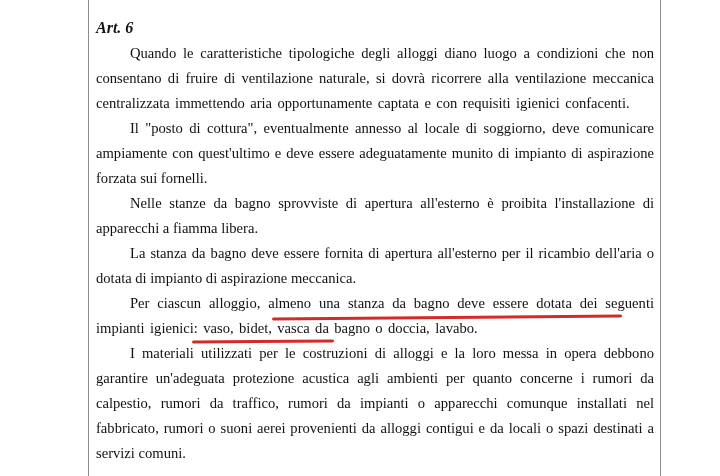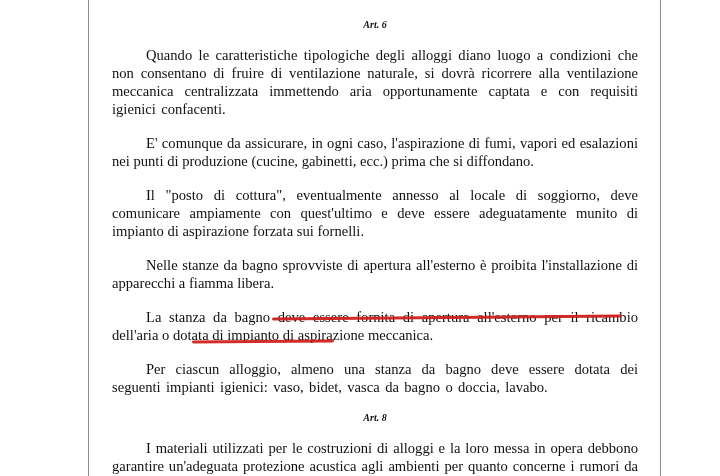--- a/index.html
+++ b/index.html
@@ -50,32 +50,32 @@
     white-space: nowrap;
   }
   .content {
     position: absolute;
     top: 10px;
     left: 96px;
     width: 558px;
     height: 462px;
   }
   .art-head {
-    text-align: center;
+    text-align: left;
     font-style: italic;
     font-weight: bold;
-    font-size: 10px;
+    font-size: 16px;
     margin: 9px 0 4px 0;
   }
   p.para {
-    margin: 16px;
+    margin: 0;
     text-align: justify;
     text-justify: inter-word;
     font-size: 14.6px;
-    line-height: 18px;
+    line-height: 25px;
     text-indent: 34px;
   }
   .spaced {
     
     word-spacing: 0.12em;
   }
   
   .redline {
     position: absolute;
     background: #d1201f;
@@ -104,28 +104,26 @@
 
   <div class="edge-left"></div>
   <div class="edge-right"></div>
 
   <div class="top-fragment"></div>
 
   <div class="content">
 
     <div class="art-head">Art. 6</div>
     <p class="para spaced">Quando le caratteristiche tipologiche degli alloggi diano luogo a condizioni che non consentano di fruire di ventilazione naturale, si dovrà  ricorrere alla ventilazione meccanica centralizzata immettendo aria opportunamente captata e con requisiti igienici confacenti.</p>
-    <p class="para">E' comunque da assicurare, in ogni caso, l'aspirazione di fumi, vapori ed esalazioni nei punti di produzione (cucine, gabinetti, ecc.) prima che si diffondano.</p>
     <p class="para">Il "posto di cottura", eventualmente annesso al locale di soggiorno, deve comunicare ampiamente con quest'ultimo e deve essere adeguatamente munito di impianto di aspirazione forzata sui fornelli.</p>
 
     <p class="para">Nelle stanze da bagno sprovviste di apertura all'esterno è proibita l'installazione di apparecchi a fiamma libera.</p>
     <p class="para">La stanza da bagno deve essere fornita di apertura all'esterno per il ricambio dell'aria o dotata di impianto di aspirazione meccanica.</p>
     <p class="para spaced">Per ciascun alloggio, almeno una stanza da bagno deve essere dotata dei seguenti impianti igienici: vaso, bidet, vasca da bagno o doccia, lavabo.</p>
 
-    <div class="art-head">Art. 8</div>
     <p class="para">I materiali utilizzati per le costruzioni di alloggi e la loro messa in opera debbono garantire un'adeguata protezione acustica agli ambienti per quanto concerne i rumori da calpestio, rumori da traffico, rumori da impianti o apparecchi comunque installati nel fabbricato, rumori o suoni aerei provenienti da alloggi contigui e da locali o spazi destinati a servizi comuni.</p>
 
   </div>
 
   <div class="redline l1"></div>
   <div class="redline l2"></div>
 
 </div>
 
 </body></html>

